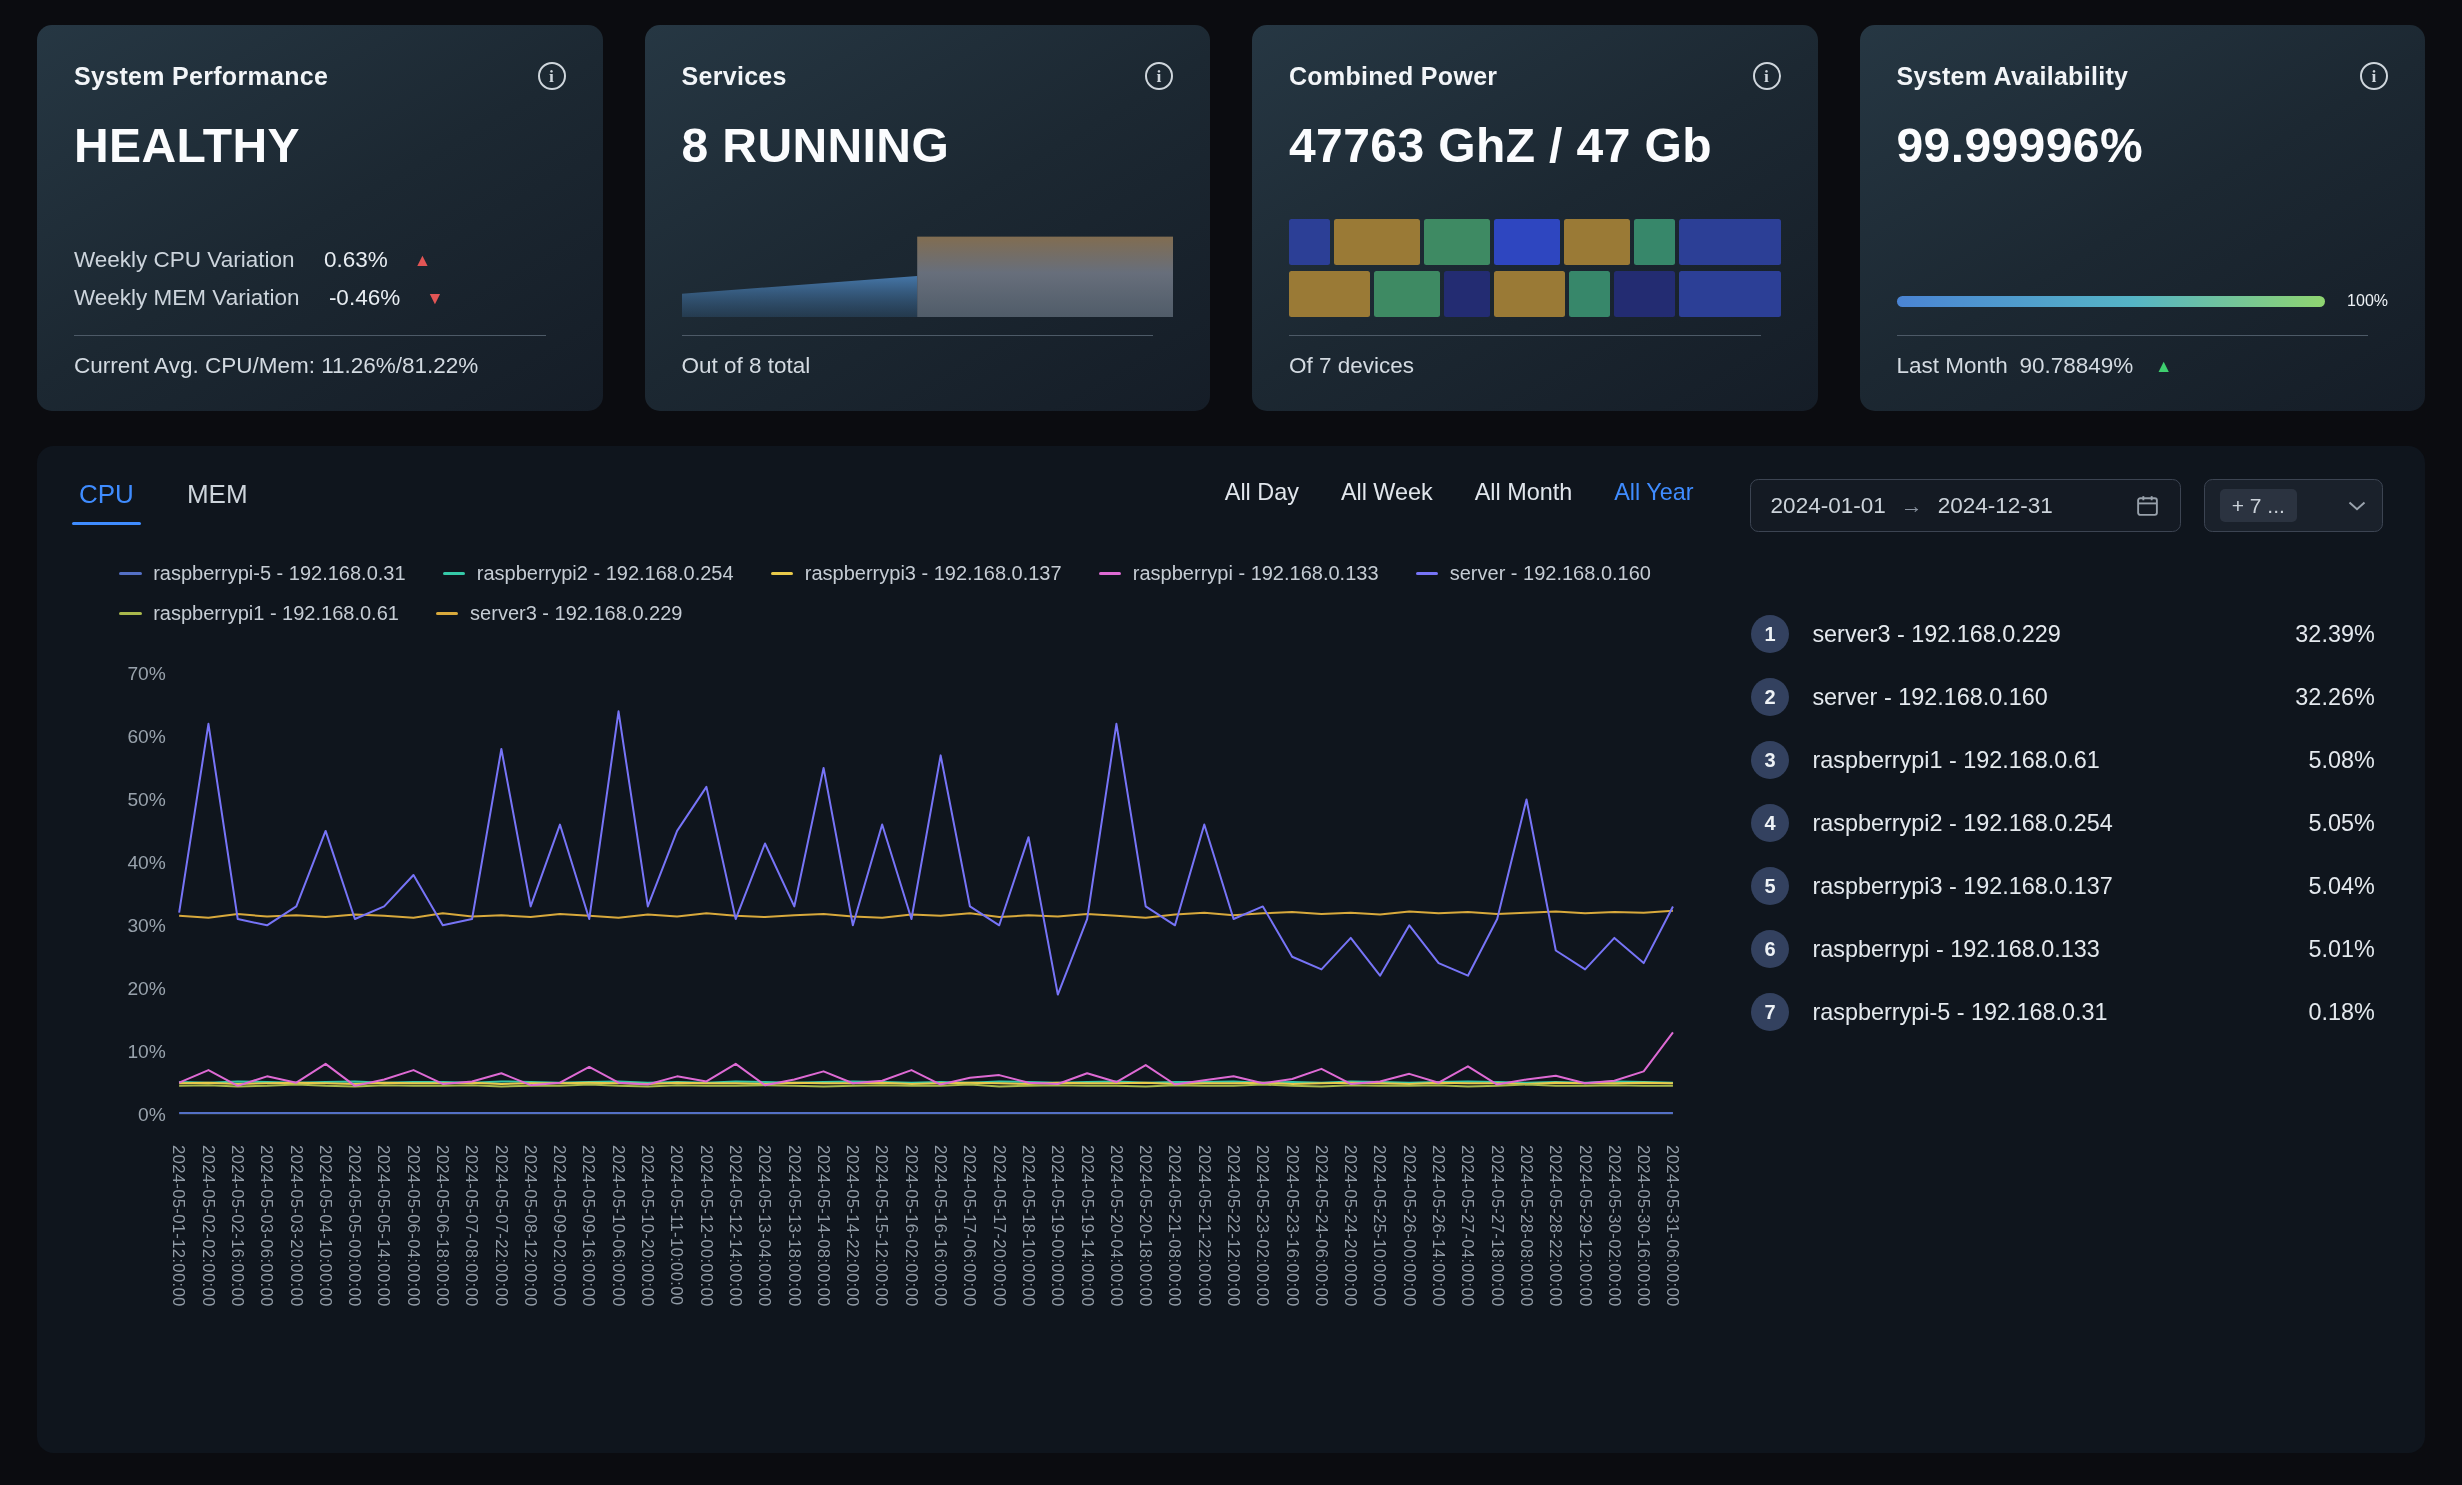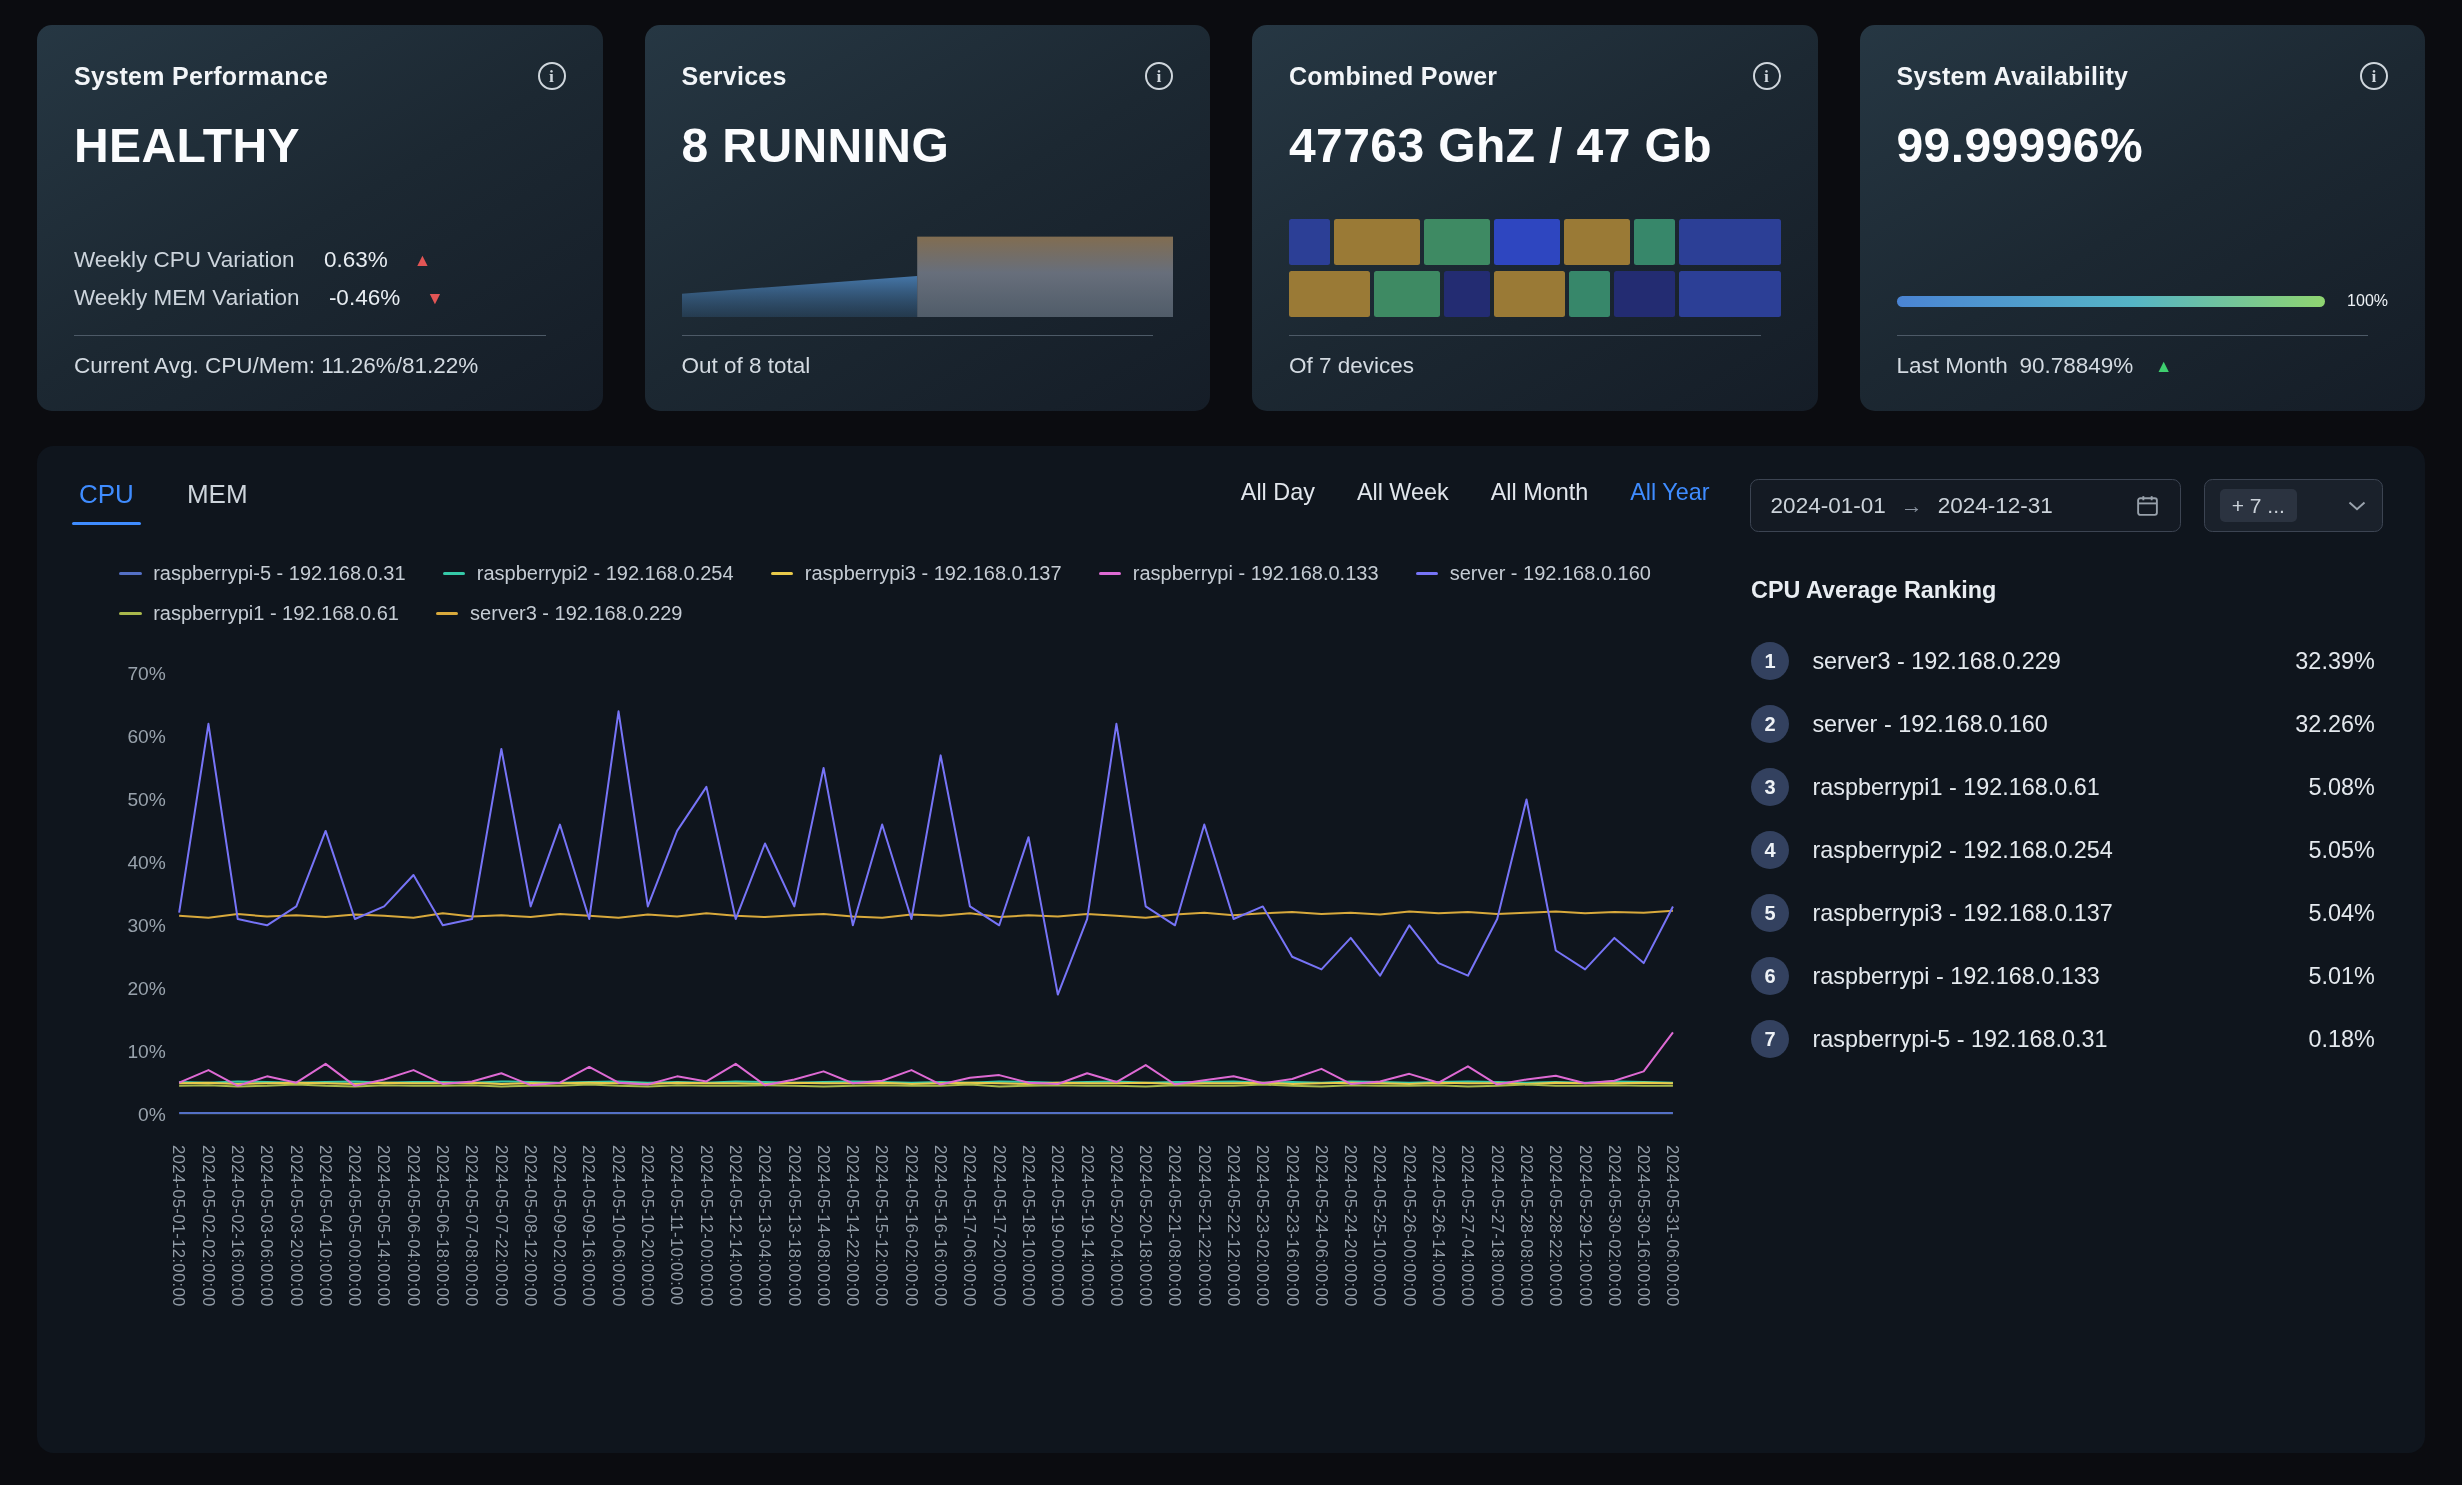--- a/index.html
+++ b/index.html
@@ -43,21 +43,21 @@
   .main { flex:1; background:#0f151d; border-radius:16.7px; padding:33px 42px 25px; display:flex; flex-direction:column; }
   .panel-header { display:flex; align-items:flex-start; }
   .tabs { display:flex; gap:53px; }
   .tab { font-size:26px; color:#cdd4db; padding-bottom:15px; position:relative; cursor:pointer; }
   .tab.active { color:#3f8cff; }
   .tab.active::after { content:''; position:absolute; left:-6.7px; right:-6.7px; bottom:0; height:3.3px;
                        background:#3f8cff; border-radius:1.7px; }
   .ranges { margin-left:auto; display:flex; gap:42px; font-size:23.4px; color:#e1e6ec; align-items:center; }
   .range { cursor:pointer; }
   .range.active { color:#3f8cff; }
-  .date-box { margin-left:40px; height:53px; width:431px; border:1.7px solid #3c4452; border-radius:8.3px;
+  .date-box { margin-left:56px; height:53px; width:431px; border:1.7px solid #3c4452; border-radius:8.3px;
               background:#141a23; display:flex; align-items:center; padding:0 20px; gap:15px;
               font-size:22.5px; color:#ccd3da; }
   .date-sep { color:#8a93a0; font-size:22px; }
   .cal-icon { margin-left:auto; }
   .series-select { margin-left:23.4px; height:53px; width:179px; border:1.7px solid #3c4452; border-radius:8.3px;
                    background:#1a212b; display:flex; align-items:center; padding:0 15px; gap:11.7px; }
   .select-tag { background:#2b3340; border-radius:5px; padding:4.2px 11.7px; font-size:21px; color:#ccd3da; white-space:nowrap; }
   .chevron { margin-left:auto; }
 
   .panel-body { flex:1; display:flex; margin-top:30px; }
@@ -326,21 +326,20 @@
               <span class="xlabel" style="left: 1486px;">2024-05-28-22:00:00</span>
               <span class="xlabel" style="left: 1516px;">2024-05-29-12:00:00</span>
               <span class="xlabel" style="left: 1545px;">2024-05-30-02:00:00</span>
               <span class="xlabel" style="left: 1574px;">2024-05-30-16:00:00</span>
               <span class="xlabel" style="left: 1603px;">2024-05-31-06:00:00</span>
             </div>
         </div>
       </div>
 
       <div class="rank-col">
-        <div class="rank-title">CPU Average Ranking</div>
         <div class="rank-list" id="rank-list">
             <div class="rank-item">
               <div class="rank-badge">1</div>
               <span class="rank-name">server3 - 192.168.0.229</span>
               <span class="rank-value">32.39%</span>
             </div>
             <div class="rank-item">
               <div class="rank-badge">2</div>
               <span class="rank-name">server - 192.168.0.160</span>
               <span class="rank-value">32.26%</span>

